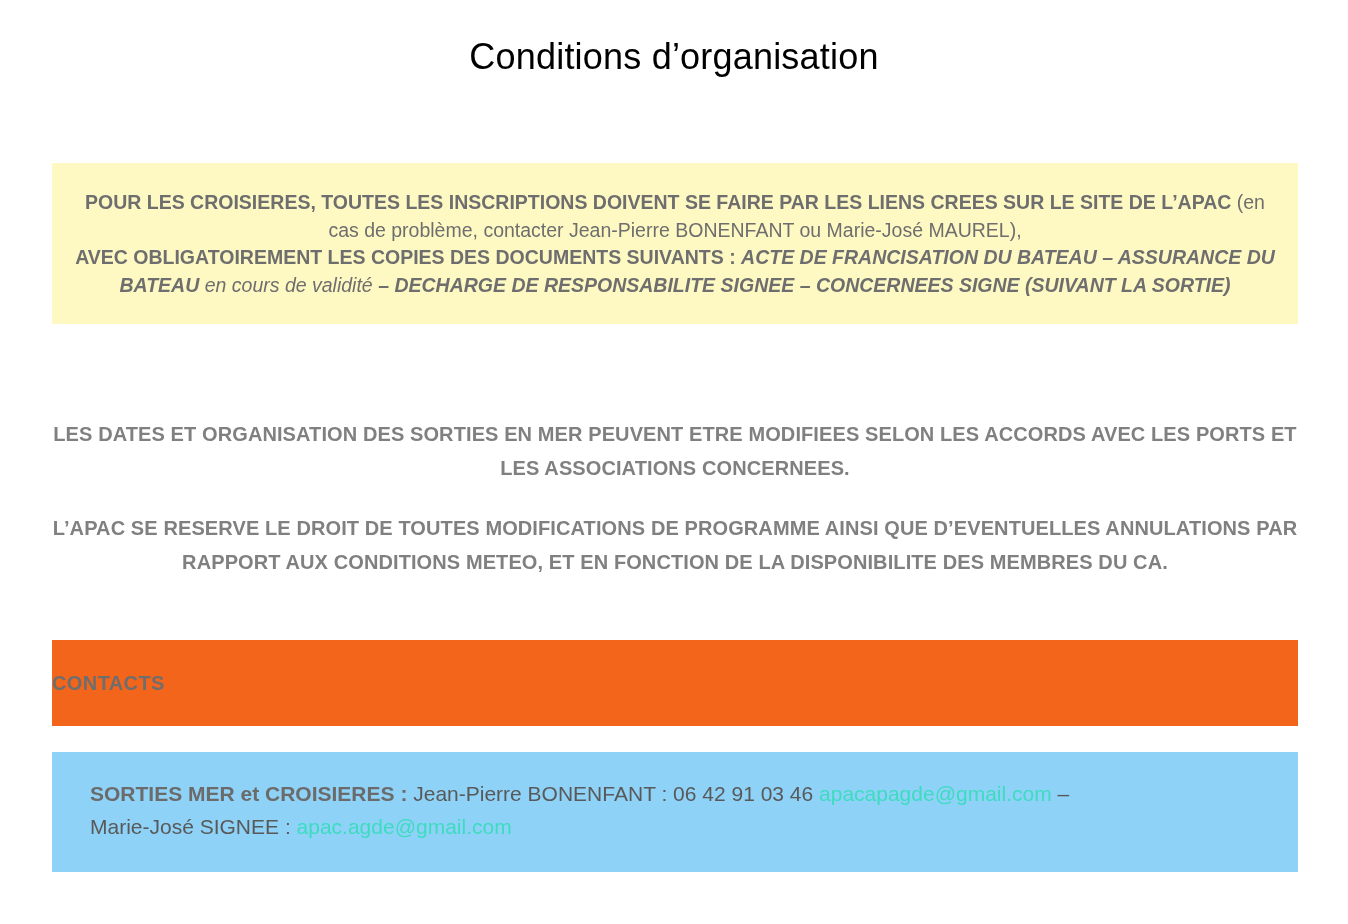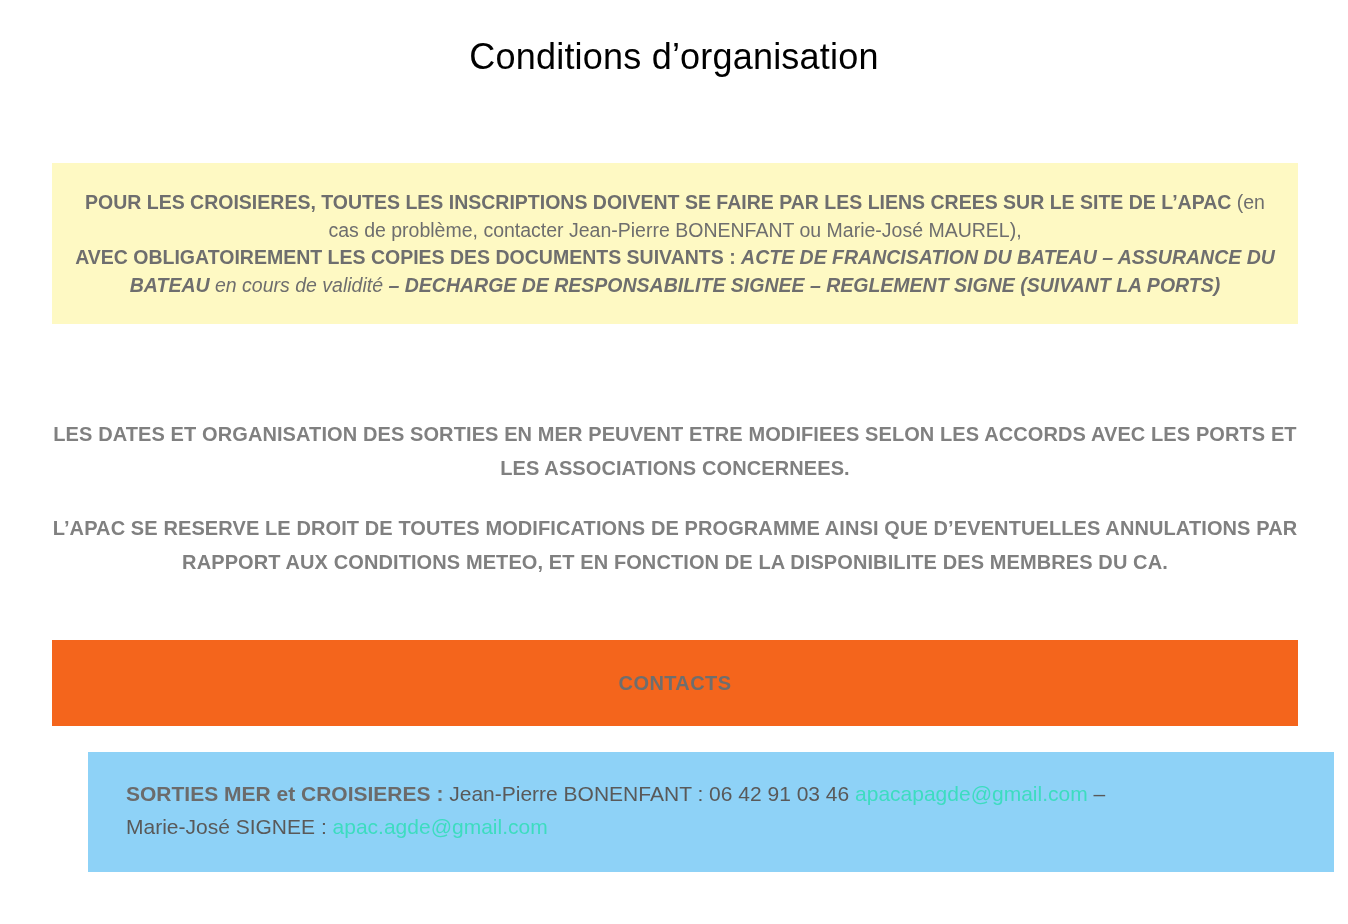--- a/index.html
+++ b/index.html
@@ -77,40 +77,39 @@
   #para-reserve { top: 512px; }
 
   .contacts-bar {
     left: 52px;
     top: 640px;
     width: 1246px;
     height: 86px;
     background: #f4651c;
     display: flex;
     align-items: center;
-    justify-content: center;
+    justify-content: flex-start;
   }
   .contacts-bar span {
     color: #6e6e6e;
     font-weight: bold;
     font-size: 20px;
     letter-spacing: 0.4px;
   }
 
   .blue-block {
     left: 52px;
     top: 752px;
     width: 1246px;
     height: 120px;
     background: #8ed2f7;
     padding: 26px 38px;
     font-size: 21px;
     color: #595959;
     line-height: 1.55;
-    margin-left: 36px;
   }
   .blue-block .lbl {
     font-weight: bold;
     color: #6b6b6b;
   }
   .blue-block .mail {
     color: #3ddcc0;
   }
   .blue-block .dash {
     color: #595959;
@@ -119,21 +118,21 @@
 </head>
 <body>
 
 <div class="slide">
 
   <div class="slide-title">Conditions d’organisation</div>
 
   <div class="block orange-block">
     <span class="b">POUR LES CROISIERES, TOUTES LES INSCRIPTIONS DOIVENT SE FAIRE PAR LES LIENS CREES SUR LE SITE DE L’APAC </span><span class="n">(en cas de problème, contacter Jean-Pierre BONENFANT ou Marie-José MAUREL),</span>
     <br>
-    <span class="b">AVEC OBLIGATOIREMENT LES COPIES DES DOCUMENTS SUIVANTS : </span><span class="bi">ACTE DE FRANCISATION DU BATEAU – ASSURANCE DU BATEAU </span><span class="i">en cours de validité</span><span class="bi"> – DECHARGE DE RESPONSABILITE SIGNEE – REGLEMENT SIGNE (SUIVANT LA PORTS)</span>
+    <span class="b">AVEC OBLIGATOIREMENT LES COPIES DES DOCUMENTS SUIVANTS : </span><span class="bi">ACTE DE FRANCISATION DU BATEAU – ASSURANCE DU BATEAU </span><span class="i">en cours de validité</span><span class="bi"> – DECHARGE DE RESPONSABILITE SIGNEE – CONCERNEES SIGNE (SUIVANT LA SORTIE)</span>
   </div>
 
   <div class="grey-para" id="para-reserve">L’APAC SE RESERVE LE DROIT DE TOUTES MODIFICATIONS DE PROGRAMME AINSI QUE D’EVENTUELLES ANNULATIONS PAR RAPPORT AUX CONDITIONS METEO, ET EN FONCTION DE LA DISPONIBILITE DES MEMBRES DU CA.</div>
 
   <div class="grey-para" id="para-dates">LES DATES ET ORGANISATION DES SORTIES EN MER PEUVENT ETRE MODIFIEES SELON LES ACCORDS AVEC LES PORTS ET LES ASSOCIATIONS CONCERNEES.</div>
 
   <div class="block contacts-bar">
     <span>CONTACTS</span>
   </div>
 

